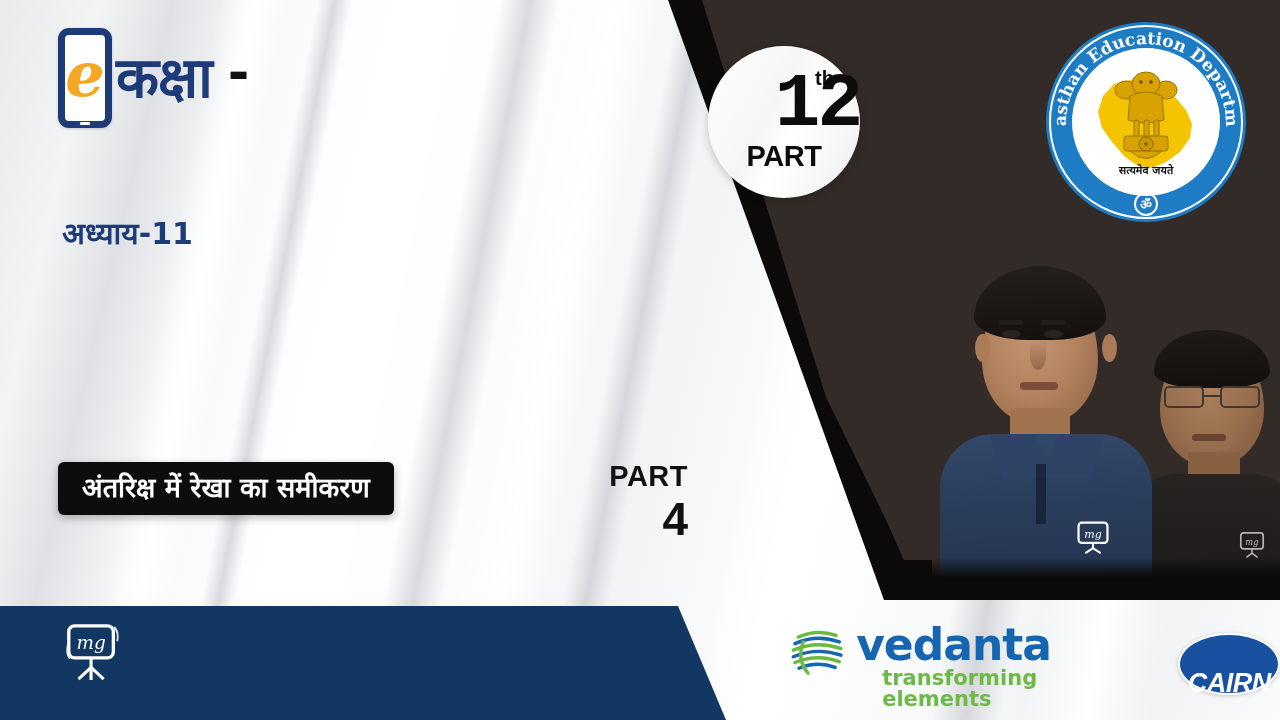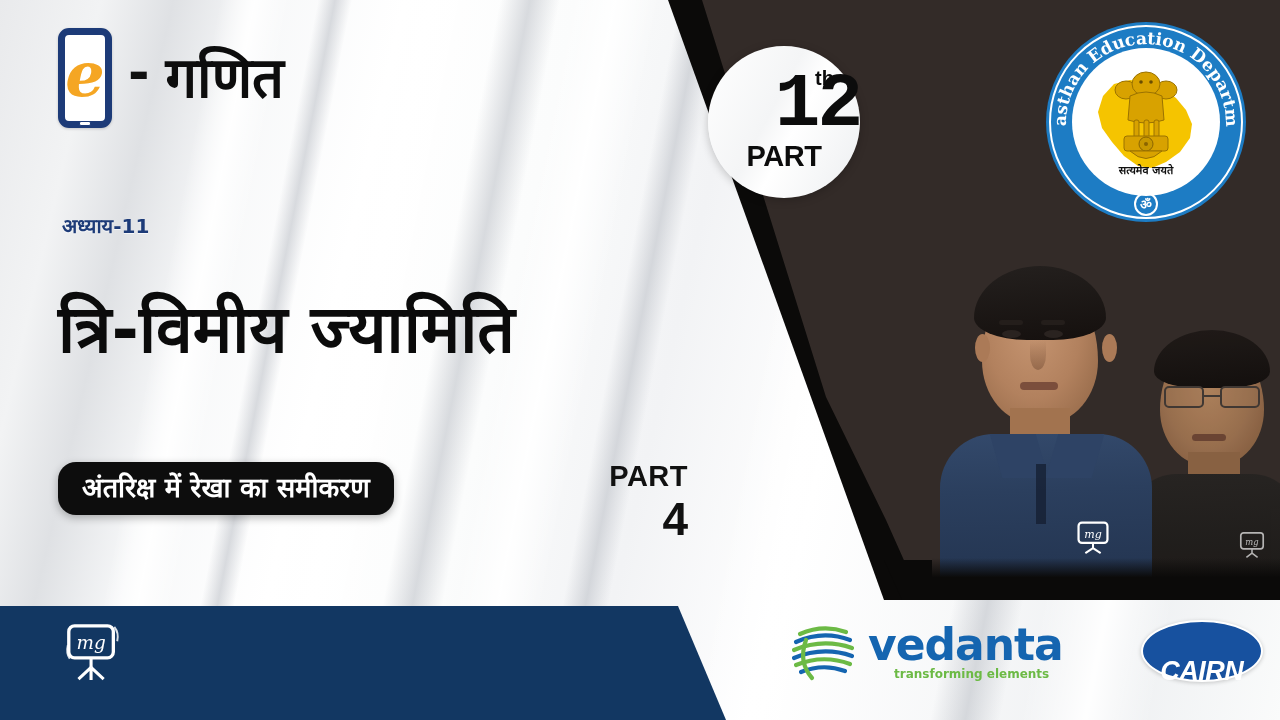--- a/index.html
+++ b/index.html
@@ -208,35 +208,35 @@
   }
   .brand-subject {
     font-family:"DejaVu Sans", sans-serif;
     font-weight:700; font-size:56px; line-height:1; color:#0d0d0d;
   }
 
   
   .chapter {
     position:absolute; left:62px; top:212px;
     font-family:"DejaVu Sans", sans-serif;
-    font-weight:700; font-size:20px; color:#1d3b78;
+    font-weight:700; font-size:30px; color:#1d3b78;
     text-shadow:0 1px 0 rgba(255,255,255,.7);
   }
   .title {
     position:absolute; left:58px; top:292px;
     font-family:"DejaVu Sans", sans-serif;
     font-weight:700; font-size:66px; color:#0b0b0b; line-height:1.15;
     white-space:nowrap;
   }
 
   
   .subtitle-pill {
     position:absolute; left:58px; top:462px;
     background:#0d0d0d; color:#fff;
-    border-radius:18px;
+    border-radius:6px;
     padding:12px 24px 14px 24px;
     font-family:"DejaVu Sans", sans-serif;
     font-weight:700; font-size:27px; line-height:1;
     box-shadow:0 3px 8px rgba(0,0,0,.28);
     white-space:nowrap;
   }
   .part-block {
     position:absolute; left:578px; top:462px; text-align:right; width:110px;
   }
   .part-label {
@@ -305,21 +305,21 @@
   }
   .vedanta { display:flex; align-items:flex-start; gap:12px; }
   .vedanta-text { padding-top:6px; }
   .vedanta-name {
     font-family:"DejaVu Sans", sans-serif;
     font-weight:700; font-size:44px; color:#1565b0; line-height:.95;
     letter-spacing:-1px;
   }
   .vedanta-tag {
     font-family:"DejaVu Sans", sans-serif;
-    font-weight:700; font-size:12px; color:#6cba45; line-height:1;
+    font-weight:700; font-size:21px; color:#6cba45; line-height:1;
     margin-top:2px; margin-left:26px;
   }
   .cairn {
     width:122px; height:62px; border-radius:50%;
     background:#17519f; border:2px solid #ffffff;
     display:flex; align-items:center; justify-content:center;
     box-shadow:0 1px 4px rgba(0,0,0,.2);
   }
   .cairn-text {
     font-family:"Liberation Sans", sans-serif;
@@ -394,26 +394,25 @@
     <div class="photo-fade"></div>
   </div>
 
   <div class="brand">
     <div class="phone">
       <div class="speaker"></div>
       <div class="cam"></div>
       <div class="e">e</div>
       <div class="home"></div>
     </div>
+    <div class="brand-kaksha">कक्षा</div>
     <div class="brand-dash">-</div>
-    <div class="brand-subject">गणित</div>
   </div>
 
   <div class="chapter">अध्याय-11</div>
-  <div class="title">त्रि-विमीय ज्यामिति</div>
   <div class="subtitle-pill">अंतरिक्ष में रेखा का समीकरण</div>
 
   <div class="part-block">
     <div class="part-label">PART</div>
     <div class="part-num">4</div>
   </div>
 
   <div class="class-badge">
     <div class="class-num">12</div>
     <div class="class-sup">th</div>

